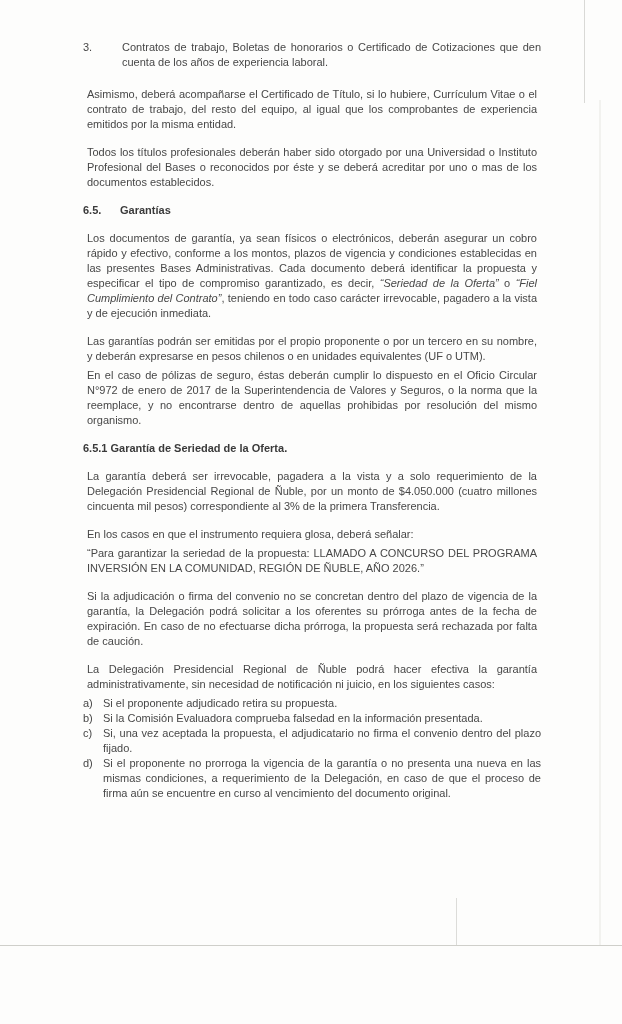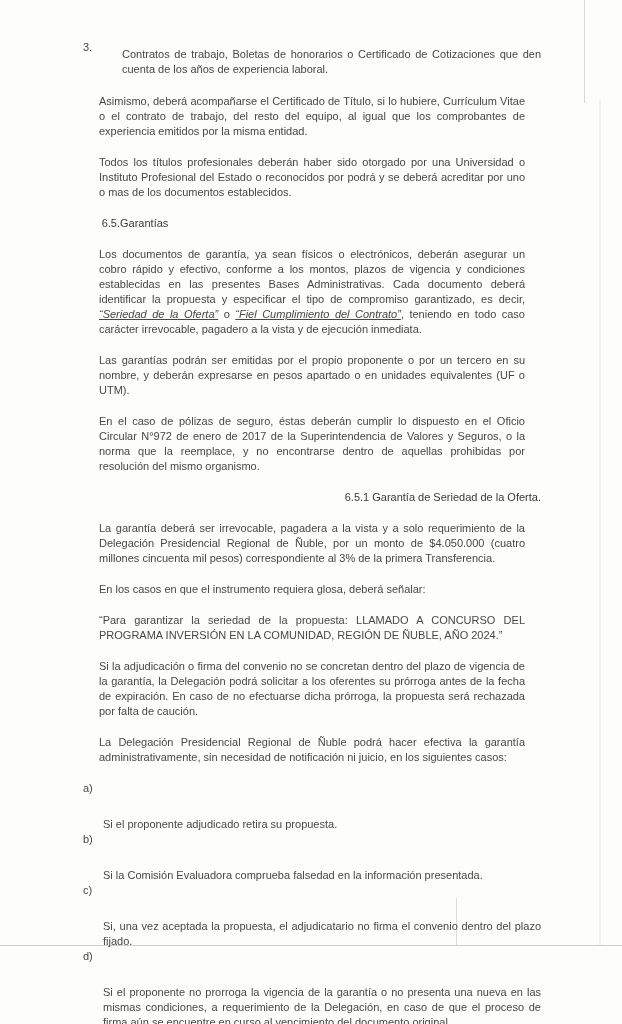--- a/index.html
+++ b/index.html
@@ -21,56 +21,54 @@
   }
   .content {
     position: absolute;
     left: 83px;
     top: 40px;
     width: 458px;
     text-align: justify;
   }
   .block { margin: 0 0 13px 0; }
   .block.first { margin-bottom: 17px; }
-  .block p { margin: 16px; text-align: justify; }
+  .block p { margin: 4px; text-align: justify; }
   .hang {
     display: flex;
     align-items: flex-start;
   }
   .hang .marker {
     flex: 0 0 39px;
     text-align: left;
   }
   .hang .itext {
     flex: 1;
     text-align: justify;
-    margin-top: 7px;
   }
   .heading {
-    font-weight: normal;
+    font-weight: bold;
     color: #3a3a3a;
-    text-align: right;
+    text-align: left;
   }
   .heading.flex { display: flex; }
   .heading.flex .hnum { flex: 0 0 37px; }
   .list { margin: 4px 0 0 0; }
   .list-item {
     display: flex;
     align-items: flex-start;
   }
   .list-item .marker {
     flex: 0 0 20px;
     text-align: left;
   }
   .list-item .itext {
     flex: 1;
     text-align: justify;
-    margin-top: 36px;
   }
-  .italic { font-style: italic; text-decoration: underline; }
+  .italic { font-style: italic; }
   
   .artifact { position: absolute; pointer-events: none; }
   .artifact.vline-top-right {
     left: 584px; top: 0; width: 1px; height: 103px;
     background: #d9d9d6;
   }
   .artifact.vline-bottom {
     left: 456px; top: 898px; width: 1px; height: 48px;
     background: #dcdcd9;
   }
@@ -98,48 +96,48 @@
     <div class="block first hang">
       <span class="marker">3.</span>
       <span class="itext">Contratos de trabajo, Boletas de honorarios o Certificado de Cotizaciones que den cuenta de los años de experiencia laboral.</span>
     </div>
 
     <div class="block">
       <p>Asimismo, deberá acompañarse el Certificado de Título, si lo hubiere, Currículum Vitae o el contrato de trabajo, del resto del equipo, al igual que los comprobantes de experiencia emitidos por la misma entidad.</p>
     </div>
 
     <div class="block">
-      <p>Todos los títulos profesionales deberán haber sido otorgado por una Universidad o Instituto Profesional del Estado o reconocidos por podrá y se deberá acreditar por uno o mas de los documentos establecidos.</p>
+      <p>Todos los títulos profesionales deberán haber sido otorgado por una Universidad o Instituto Profesional del Bases o reconocidos por éste y se deberá acreditar por uno o mas de los documentos establecidos.</p>
     </div>
 
     <div class="block heading flex">
       <span class="hnum">6.5.</span>
       <span>Garantías</span>
     </div>
 
     <div class="block">
       <p><span>Los documentos de garantía, ya sean físicos o electrónicos, deberán asegurar un cobro rápido y efectivo, conforme a los montos, plazos de vigencia y condiciones establecidas en las presentes Bases Administrativas. Cada documento deberá identificar la propuesta y especificar el tipo de compromiso garantizado, es decir, </span><span class="italic">“Seriedad de la Oferta”</span><span> o </span><span class="italic">“Fiel Cumplimiento del Contrato”</span><span>, teniendo en todo caso carácter irrevocable, pagadero a la vista y de ejecución inmediata.</span></p>
     </div>
 
     <div class="block">
-      <p>Las garantías podrán ser emitidas por el propio proponente o por un tercero en su nombre, y deberán expresarse en pesos apartado o en unidades equivalentes (UF o UTM).</p>
+      <p>Las garantías podrán ser emitidas por el propio proponente o por un tercero en su nombre, y deberán expresarse en pesos chilenos o en unidades equivalentes (UF o UTM).</p>
       <p>En el caso de pólizas de seguro, éstas deberán cumplir lo dispuesto en el Oficio Circular N°972 de enero de 2017 de la Superintendencia de Valores y Seguros, o la norma que la reemplace, y no encontrarse dentro de aquellas prohibidas por resolución del mismo organismo.</p>
     </div>
 
     <div class="block heading">
       <span>6.5.1 Garantía de Seriedad de la Oferta.</span>
     </div>
 
     <div class="block">
       <p>La garantía deberá ser irrevocable, pagadera a la vista y a solo requerimiento de la Delegación Presidencial Regional de Ñuble, por un monto de $4.050.000 (cuatro millones cincuenta mil pesos) correspondiente al 3% de la primera Transferencia.</p>
     </div>
 
     <div class="block">
       <p>En los casos en que el instrumento requiera glosa, deberá señalar:</p>
-      <p>“Para garantizar la seriedad de la propuesta: LLAMADO A CONCURSO DEL PROGRAMA INVERSIÓN EN LA COMUNIDAD, REGIÓN DE ÑUBLE, AÑO 2024.”</p>
+      <p>“Para garantizar la seriedad de la propuesta: LLAMADO A CONCURSO DEL PROGRAMA INVERSIÓN EN LA COMUNIDAD, REGIÓN DE ÑUBLE, AÑO 2026.”</p>
     </div>
 
     <div class="block">
       <p>Si la adjudicación o firma del convenio no se concretan dentro del plazo de vigencia de la garantía, la Delegación podrá solicitar a los oferentes su prórroga antes de la fecha de expiración. En caso de no efectuarse dicha prórroga, la propuesta será rechazada por falta de caución.</p>
     </div>
 
 
     <div class="block" style="margin-bottom:0;">
       <p>La Delegación Presidencial Regional de Ñuble podrá hacer efectiva la garantía administrativamente, sin necesidad de notificación ni juicio, en los siguientes casos:</p>
     </div>

